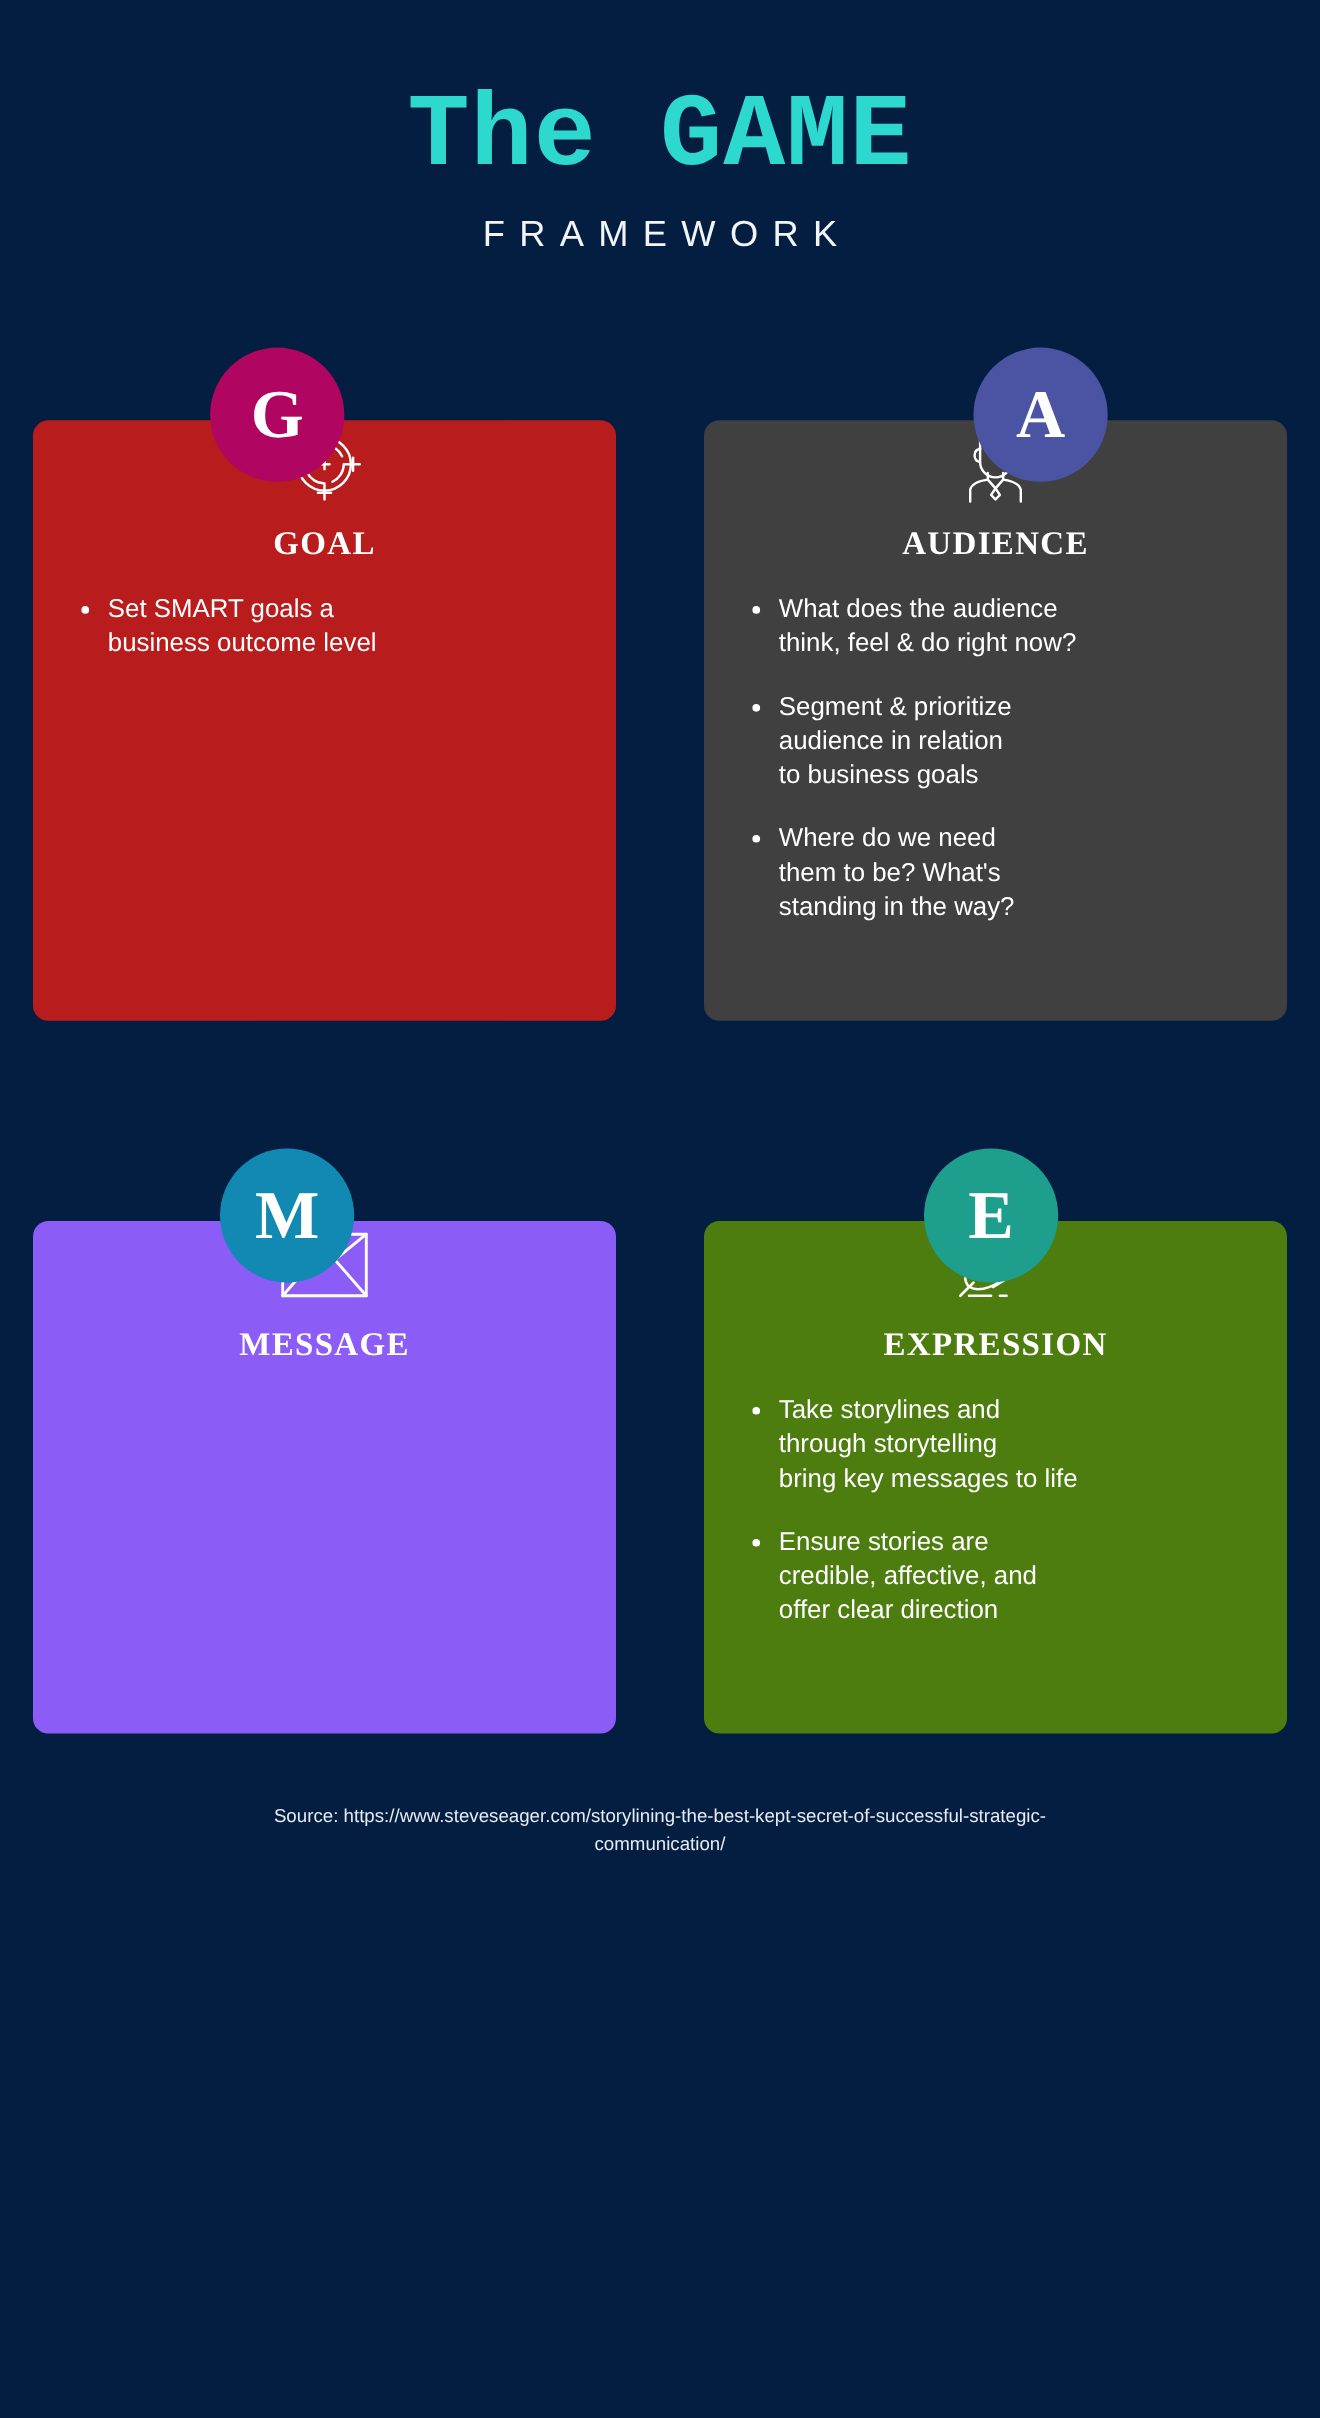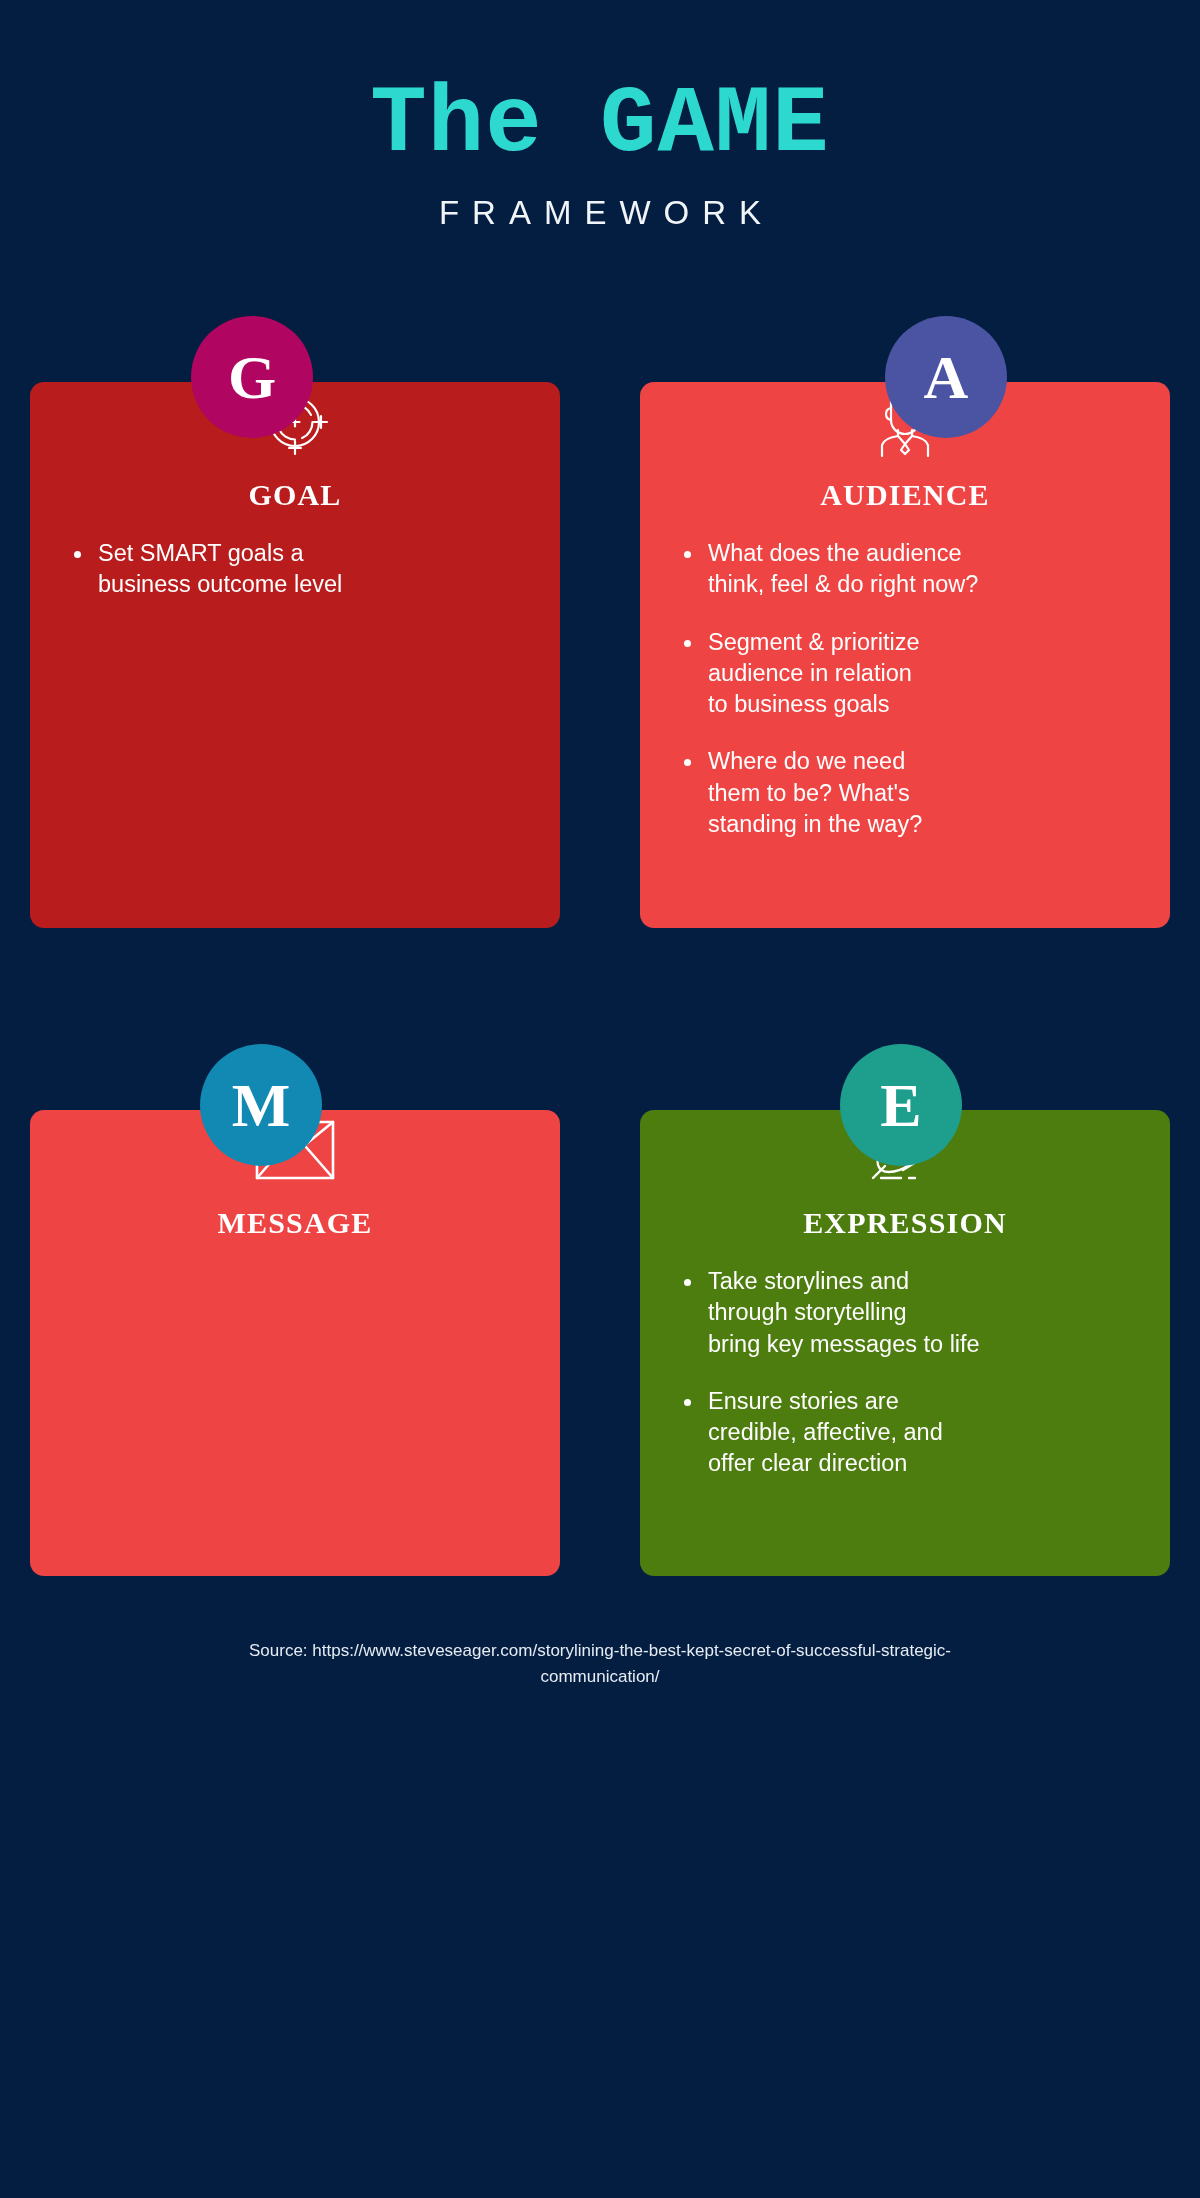--- a/index.html
+++ b/index.html
@@ -198,21 +198,21 @@
             <li class="nowrap-break">Set SMART goals a
 business outcome level</li>
           </ul>
         </div>
       </div>
 
       <div class="card-wrap">
         <div class="badge right-pos" id="badge-a" style="background: rgb(74, 84, 163);">
           <span>A</span>
         </div>
-        <div class="card tall-1" id="card-a" style="background: #ef4444;">
+        <div class="card tall-1" id="card-a" style="background: #404040;">
           <div class="card-icon">
             <svg width="72" height="76" viewBox="0 0 72 76" fill="none" stroke="#FFFFFF" stroke-width="2.2" stroke-linecap="round" stroke-linejoin="round">
               <path d="M22 24 V13 a4 4 0 0 1 4-4 h20 a4 4 0 0 1 4 4 v11"></path>
               <path d="M22 24 q-5 1 -5 6 t5 6"></path>
               <path d="M50 24 q5 1 5 6 t-5 6"></path>
               <path d="M22 24 v12 a14 14 0 0 0 28 0 V24"></path>
               <path d="M29 46 v6 l7 8 7 -8 v-6"></path>
               <path d="M36 60 l-4 6 4 4 4 -4 -4 -6"></path>
               <path d="M29 52 q-14 2 -16 9 v11"></path>
               <path d="M43 52 q14 2 16 9 v11"></path>
@@ -233,21 +233,21 @@
       </div>
 
     </div>
 
     <div class="row row-2">
 
       <div class="card-wrap">
         <div class="badge m-pos" id="badge-m" style="background: rgb(17, 137, 179);">
           <span>M</span>
         </div>
-        <div class="card tall-2" id="card-m" style="background: #ef4444;">
+        <div class="card tall-2" id="card-m" style="background: #8b5cf6;">
           <div class="card-icon">
             <svg width="82" height="62" viewBox="0 0 82 62" fill="none" stroke="#FFFFFF" stroke-width="2.6" stroke-linecap="round" stroke-linejoin="round">
               <rect x="3" y="3" width="76" height="56"></rect>
               <path d="M3 3 L41 34 L79 3"></path>
               <path d="M3 59 L30 28"></path>
               <path d="M79 59 L52 28"></path>
             </svg>
           </div>
           <div class="card-title">MESSAGE</div>
         </div>

